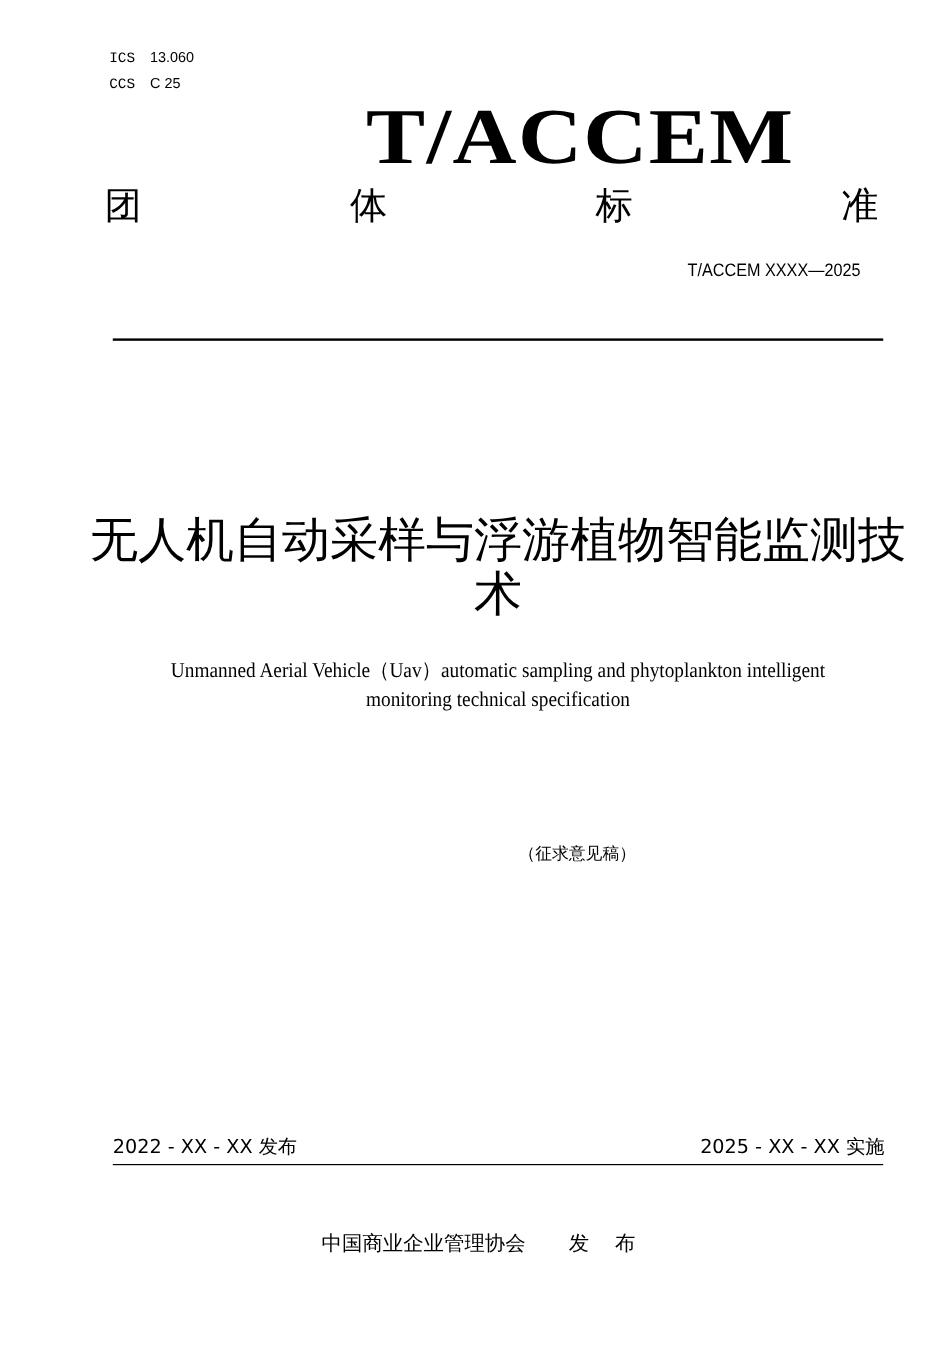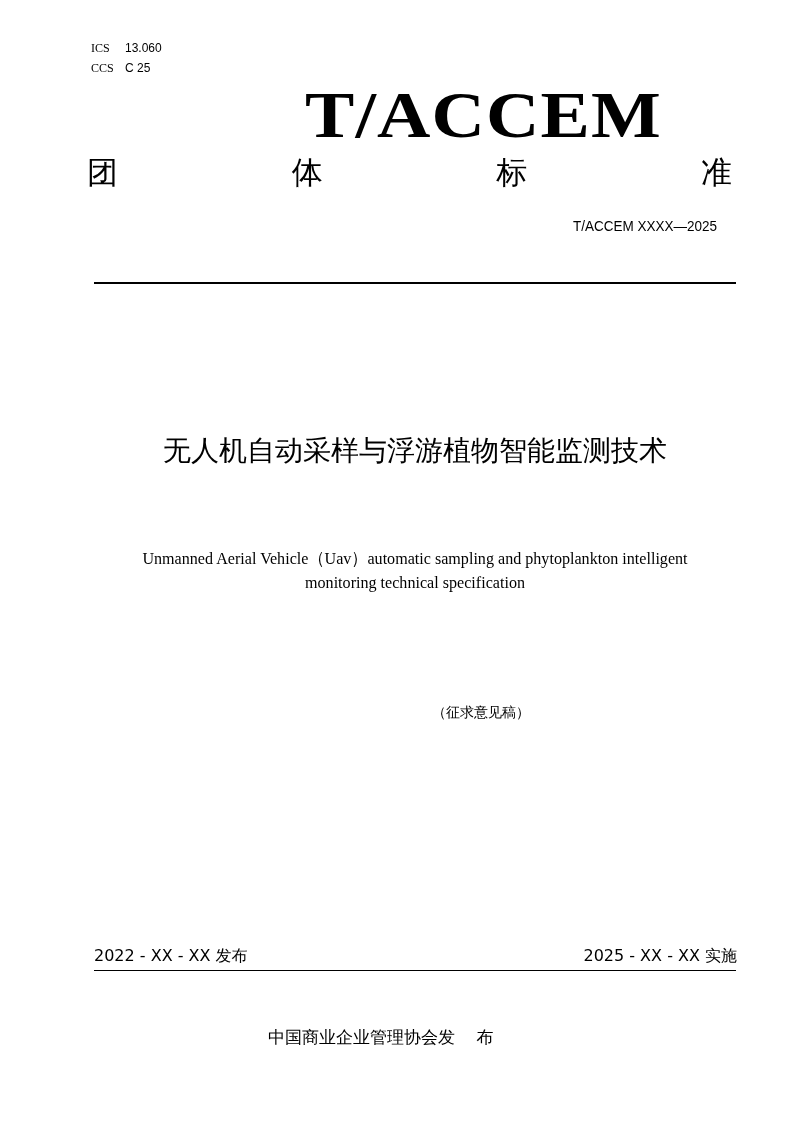--- a/index.html
+++ b/index.html
@@ -1,32 +1,32 @@
 <!DOCTYPE html>
 <html><head>
 <meta charset="utf-8">
 <style>
   html, body { margin: 0; padding: 0; background: #ffffff; }
   body { width: 793px; height: 1122px; position: relative; overflow: hidden; color: #000; font-family: "DejaVu Sans", sans-serif; }
   .abs { position: absolute; }
   .ics { left: 91px; top: 38px; font-size: 12px; line-height: 20px; }
-  .ics .lbl { font-family: Liberation Serif, serif; display: inline-block; width: 34px; }
+  .ics .lbl { font-family: Liberation Mono, monospace; display: inline-block; width: 34px; }
   .ics .val { font-family: Liberation Sans, sans-serif; }
   .brand { left: 305px; top: 80px; font-family: "Liberation Serif", serif; font-weight: bold; font-size: 66px; line-height: 70px; letter-spacing: 1px; transform: scaleX(1.12); transform-origin: left top; }
   .tuanti { left: 87px; top: 152px; width: 645px; height: 40px; display: flex; justify-content: space-between; font-size: 31px; line-height: 40px; }
   .docno { right: 76px; top: 217px; font-family: "Liberation Sans", sans-serif; font-size: 15px; transform: scaleX(0.9); transform-origin: right top; }
   .rule-top { left: 94px; top: 282px; width: 642px; height: 1.5px; background: #000; }
-  .title-zh { left: 60px; width: 710px; top: 428px; text-align: center; font-size: 28px; line-height: 45px; }
+  .title-zh { left: 60px; width: 710px; top: 428px; text-align: center; font-size: 40px; line-height: 45px; }
   .title-en { left: 60px; width: 710px; top: 546px; text-align: center; font-family: "Liberation Serif", serif; font-size: 17.5px; line-height: 24px; transform: scaleX(0.92); }
   .draft { left: 300px; width: 230px; top: 702px; text-align: right; font-size: 14px; line-height: 20px; }
   .date-l { left: 94px; top: 945px; font-size: 16px; line-height: 22px; }
   .date-r { right: 56px; top: 945px; font-size: 16px; line-height: 22px; margin-left: 25px; }
   .rule-bot { left: 94px; top: 970px; width: 642px; height: 1.2px; background: #000; }
   .publisher { left: 268px; top: 1025px; font-size: 17px; line-height: 24px; }
-  .publisher .act { letter-spacing: 8px; }
+  .publisher .act { margin-left: 36px; letter-spacing: 8px; }
 </style>
 </head>
 <body>
 
 <div class="abs ics">
   <div>
     <span class="lbl">ICS</span><span class="val">13.060</span>
   </div>
   <div>
     <span class="lbl">CCS</span><span class="val">C 25</span>

